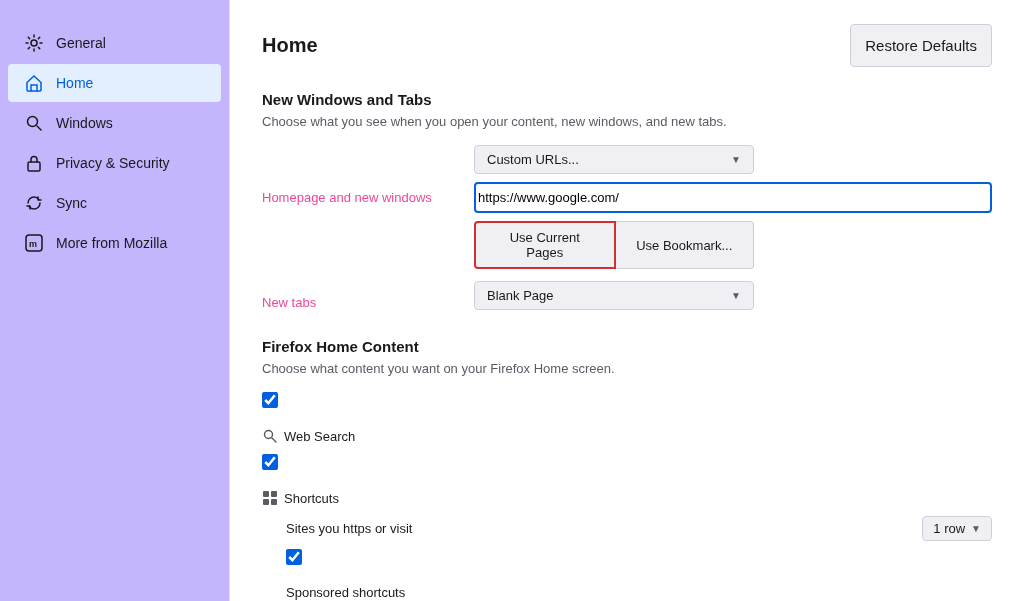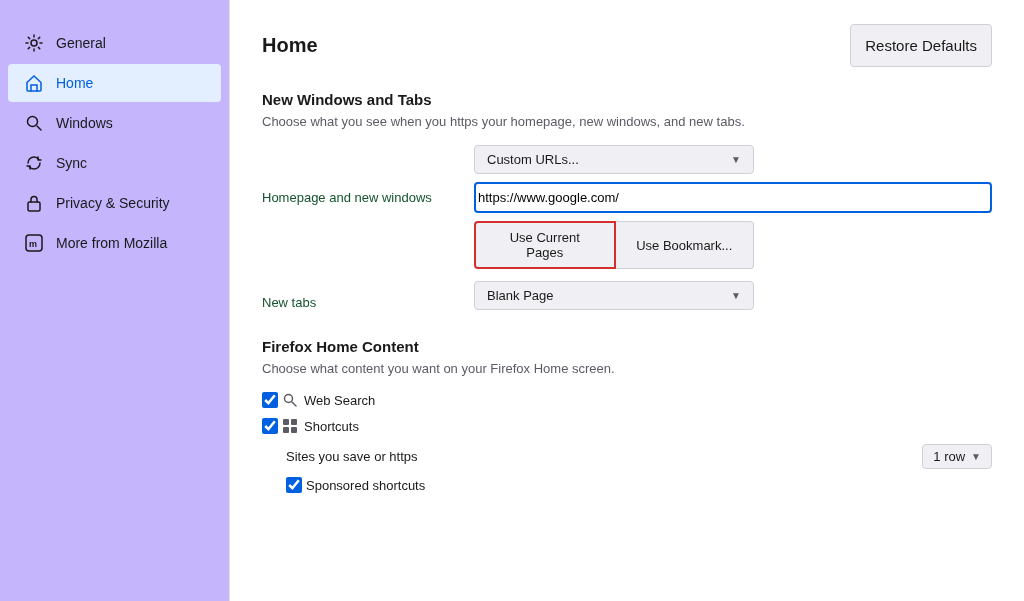--- a/index.html
+++ b/index.html
@@ -91,21 +91,21 @@
       margin-bottom: 6px;
       color: #1a1a1a;
     }
     .section-desc {
       font-size: 13px;
       color: #5b5b66;
       margin-bottom: 16px;
     }
     .form-label {
       font-size: 13px;
-      color: #14532d;
+      color: #ec4899;
       width: 200px;
       flex-shrink: 0;
     }
 
     
     .dropdown {
       display: flex;
       align-items: center;
       justify-content: space-between;
       padding: 6px 12px;
@@ -172,23 +172,24 @@
     .newtabs-row {
       display: flex;
       align-items: flex-end;
       margin-bottom: 8px;
       gap: 12px;
     }
 
     
     .checkbox-item {
       display: flex;
-      align-items: flex-end;
-      gap: 4px;
+      align-items: flex-start;
+      gap: 20px;
       margin-bottom: 10px;
+      flex-direction: column;
     }
     .checkbox-item input[type="checkbox"] {
       width: 16px;
       height: 16px;
       accent-color: #0060df;
       cursor: pointer;
     }
     .checkbox-label {
       font-size: 13px;
       color: #1a1a1a;
@@ -260,60 +261,60 @@
         <circle cx="8.5" cy="8.5" r="5" stroke="#1a1a1a" stroke-width="1.5"></circle>
         <line x1="13" y1="13" x2="17" y2="17" stroke="#1a1a1a" stroke-width="1.5" stroke-linecap="round"></line>
       </svg>
     </span>
     <span class="label">Windows</span>
   </div>
 
   <div class="sidebar-item">
     <span class="icon">
       <svg width="20" height="20" viewBox="0 0 20 20" fill="none">
+        <rect x="4" y="9" width="12" height="9" rx="1.5" stroke="#1a1a1a" stroke-width="1.5"></rect>
+        <path d="M7 9V6.5a3 3 0 116 0V9" stroke="#1a1a1a" stroke-width="1.5" stroke-linecap="round"></path>
+      </svg>
+    </span>
+    <span class="label">Privacy &amp; Security</span>
+  </div>
+
+  <div class="sidebar-item">
+    <span class="icon">
+      <svg width="20" height="20" viewBox="0 0 20 20" fill="none">
         <path d="M4 10a6 6 0 016-6c2 0 3.8.98 4.9 2.5" stroke="#1a1a1a" stroke-width="1.5" stroke-linecap="round"></path>
         <path d="M16 10a6 6 0 01-6 6c-2 0-3.8-.98-4.9-2.5" stroke="#1a1a1a" stroke-width="1.5" stroke-linecap="round"></path>
         <polyline points="14,4 14,7 17,7" stroke="#1a1a1a" stroke-width="1.5" stroke-linecap="round" stroke-linejoin="round"></polyline>
         <polyline points="6,16 6,13 3,13" stroke="#1a1a1a" stroke-width="1.5" stroke-linecap="round" stroke-linejoin="round"></polyline>
       </svg>
     </span>
     <span class="label">Sync</span>
   </div>
 
   <div class="sidebar-item">
     <span class="icon">
       <svg width="20" height="20" viewBox="0 0 20 20" fill="none">
-        <rect x="4" y="9" width="12" height="9" rx="1.5" stroke="#1a1a1a" stroke-width="1.5"></rect>
-        <path d="M7 9V6.5a3 3 0 116 0V9" stroke="#1a1a1a" stroke-width="1.5" stroke-linecap="round"></path>
-      </svg>
-    </span>
-    <span class="label">Privacy &amp; Security</span>
-  </div>
-
-  <div class="sidebar-item">
-    <span class="icon">
-      <svg width="20" height="20" viewBox="0 0 20 20" fill="none">
         <rect x="2" y="2" width="16" height="16" rx="3" stroke="#1a1a1a" stroke-width="1.5"></rect>
         <text x="5" y="14" font-size="9" fill="#1a1a1a" font-weight="bold" font-family="Arial">m</text>
       </svg>
     </span>
     <span class="label">More from Mozilla</span>
   </div>
 </nav>
 
 <main class="main">
 
   <div class="page-header">
     <h1 class="page-title">Home</h1>
     <button class="restore-btn">Restore Defaults</button>
   </div>
 
   <div class="section">
     <div class="section-title">New Windows and Tabs</div>
-    <div class="section-desc">Choose what you see when you https your homepage, new windows, and new tabs.</div>
+    <div class="section-desc">Choose what you see when you open your content, new windows, and new tabs.</div>
 
     <div style="display:flex; align-items:center; margin-bottom:8px; gap:12px;">
       <div style="width:200px; flex-shrink:0;"></div>
       <div class="dropdown">
         <span>Custom URLs...</span>
         <span class="chevron">▼</span>
       </div>
     </div>
 
     <div class="url-input-row">
@@ -361,21 +362,21 @@
           <rect x="9" y="1" width="6" height="6" rx="1" fill="#5b5b66"></rect>
           <rect x="1" y="9" width="6" height="6" rx="1" fill="#5b5b66"></rect>
           <rect x="9" y="9" width="6" height="6" rx="1" fill="#5b5b66"></rect>
         </svg>
         <span>Shortcuts</span>
       </label>
     </div>
 
     <div class="sub-options">
       <div class="sub-row">
-        <span class="sub-label">Sites you save or https</span>
+        <span class="sub-label">Sites you https or visit</span>
         <div class="sub-dropdown">
           <span>1 row</span>
           <span class="chevron">▼</span>
         </div>
       </div>
       <div class="checkbox-item">
         <input type="checkbox" checked="" style="">
         <label class="checkbox-label">
           <span>Sponsored shortcuts</span>
         </label>

